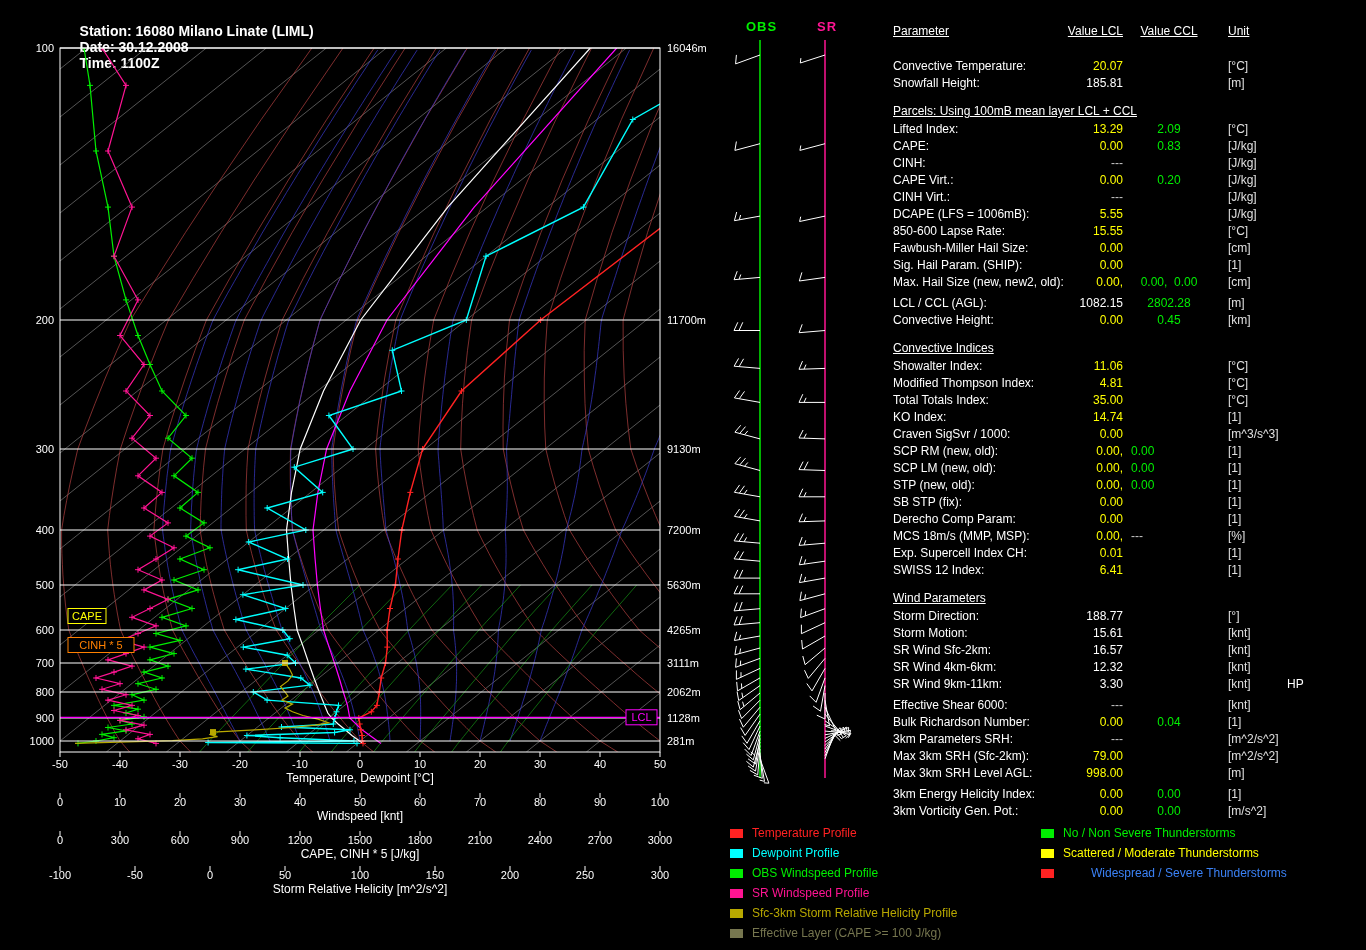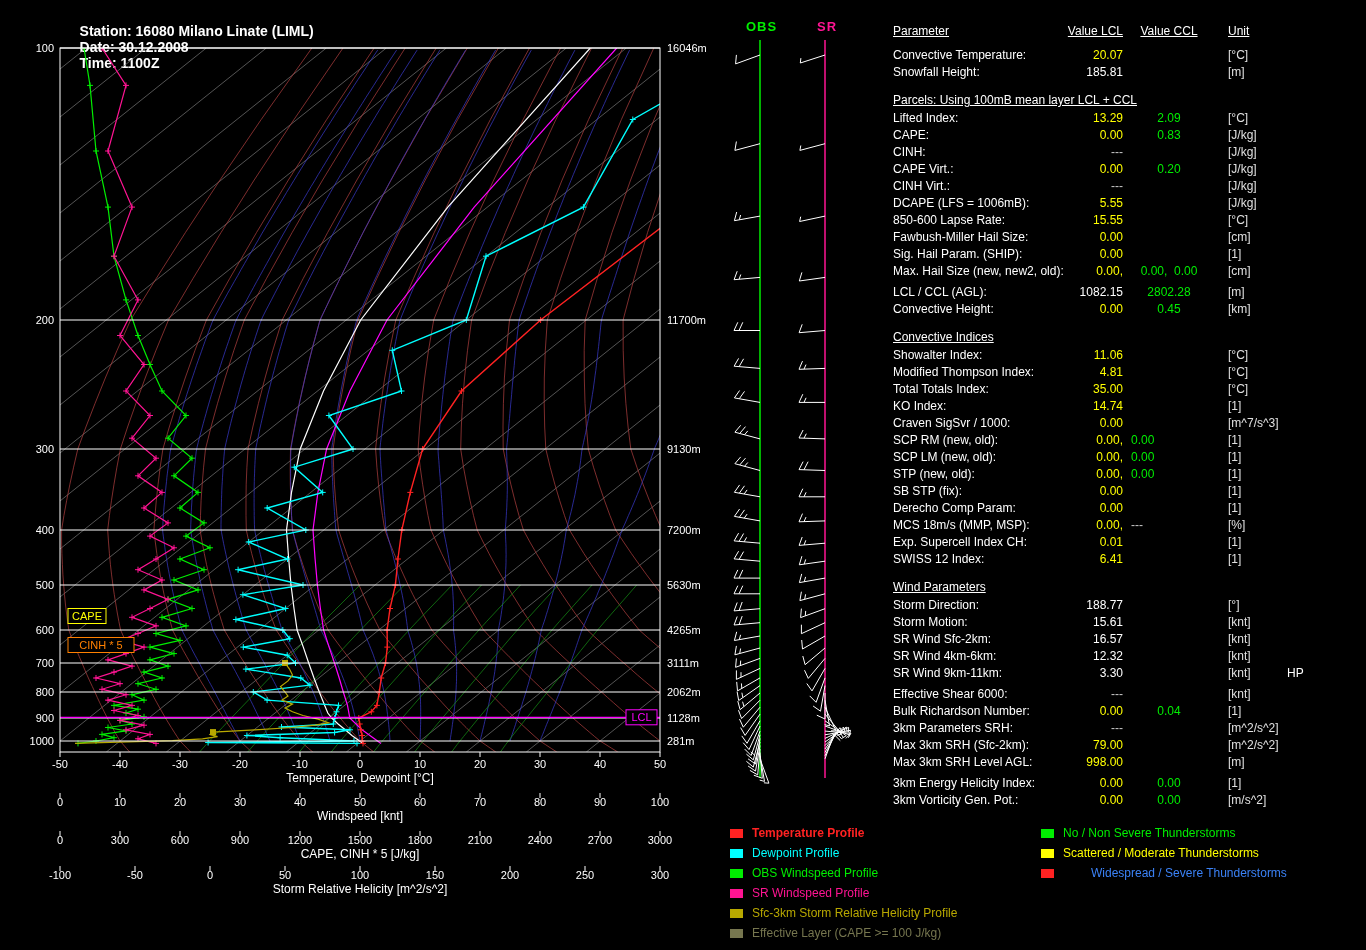--- a/index.html
+++ b/index.html
@@ -7,21 +7,21 @@
     font-family:"Liberation Sans",sans-serif;color:#fff}
   #app{position:absolute;left:0;top:0;width:1366px;height:950px}
   .title{position:absolute;left:64px;top:7px;font-size:14px;font-weight:bold;white-space:pre}
   .title .t1{margin-right:50px}
   .title .t2{margin-right:24px}
   #skewt{position:absolute;left:0;top:0;font-family:"Liberation Sans",sans-serif}
   .colhead{position:absolute;top:19px;font-size:13px;font-weight:bold;letter-spacing:1px}
   #obsHead{left:746px}
   #srHead{left:817px}
   #params{position:absolute;left:893px;top:24px;width:470px;font-size:12px}
-  .phead{position:relative;height:17px;margin-bottom:6px}
+  .phead{position:relative;height:17px;margin-bottom:17px}
   .phead span{text-decoration:underline}
   .prow{position:relative;height:17px;line-height:17px}
   .gap{margin-top:4px}
   .ptitle{height:17px;line-height:17px;margin-top:11px;margin-bottom:1px;text-decoration:underline;white-space:pre}
   .plabel{position:absolute;left:0;white-space:pre}
   .pv1{position:absolute;left:130px;width:100px;text-align:right;white-space:pre}
   .pv2{position:absolute;left:232px;width:88px;text-align:center;white-space:pre}
   .pv2.inl{left:238px;width:auto;text-align:left}
   .punit{position:absolute;left:335px;color:#e0e0e0;white-space:pre}
   .psfx{position:absolute;left:394px}
@@ -445,21 +445,21 @@
           <span class="punit">[°C]</span>
         </div>
         <div class="prow">
           <span class="plabel vw">KO Index:</span>
           <span class="pv1 vy">14.74</span>
           <span class="punit">[1]</span>
         </div>
         <div class="prow">
           <span class="plabel vw">Craven SigSvr / 1000:</span>
           <span class="pv1 vy">0.00</span>
-          <span class="punit">[m^7/s^3]</span>
+          <span class="punit">[m^3/s^3]</span>
         </div>
         <div class="prow">
           <span class="plabel vw">SCP RM (new, old):</span>
           <span class="pv1 vy">0.00,</span>
           <span class="pv2 inl vg">0.00</span>
           <span class="punit">[1]</span>
         </div>
         <div class="prow">
           <span class="plabel vw">SCP LM (new, old):</span>
           <span class="pv1 vy">0.00,</span>
@@ -560,21 +560,21 @@
         <div class="prow">
           <span class="plabel vw">3km Vorticity Gen. Pot.:</span>
           <span class="pv1 vy">0.00</span>
           <span class="pv2 vg">0.00</span>
           <span class="punit">[m/s^2]</span>
         </div>
       </div>
   </div>
 
   <div id="legendLeft" class="legend">
-      <div class="li"><span class="sw" style="background: rgb(255, 34, 34);"></span><span style="color: rgb(255, 34, 34); font-weight: bold;">Temperature Profile</span></div>
+      <div class="li"><span class="sw" style="background: rgb(255, 34, 34);"></span><span style="color: rgb(255, 34, 34);">Temperature Profile</span></div>
       <div class="li"><span class="sw" style="background: rgb(0, 255, 255);"></span><span style="color: rgb(0, 255, 255);">Dewpoint Profile</span></div>
       <div class="li"><span class="sw" style="background: rgb(0, 238, 0);"></span><span style="color: rgb(0, 238, 0);">OBS Windspeed Profile</span></div>
       <div class="li"><span class="sw" style="background: rgb(255, 20, 147);"></span><span style="color: rgb(255, 20, 147);">SR Windspeed Profile</span></div>
       <div class="li"><span class="sw" style="background: rgb(184, 168, 0);"></span><span style="color: rgb(184, 168, 0);">Sfc-3km Storm Relative Helicity Profile</span></div>
       <div class="li"><span class="sw" style="background: rgb(118, 118, 79);"></span><span style="color: rgb(118, 118, 79);">Effective Layer (CAPE &gt;= 100 J/kg)</span></div>
     </div>
   <div id="legendRight" class="legend">
       <div class="li"><span class="sw" style="background: rgb(0, 238, 0);"></span><span style="color: rgb(0, 238, 0);">No / Non Severe Thunderstorms</span></div>
       <div class="li"><span class="sw" style="background: rgb(255, 255, 0);"></span><span style="color: rgb(255, 255, 0);">Scattered / Moderate Thunderstorms</span></div>
       <div class="li"><span class="sw" style="background: rgb(255, 34, 34);"></span><span style="color: #3b82f6; margin-left: 28px;">Widespread / Severe Thunderstorms</span></div>

